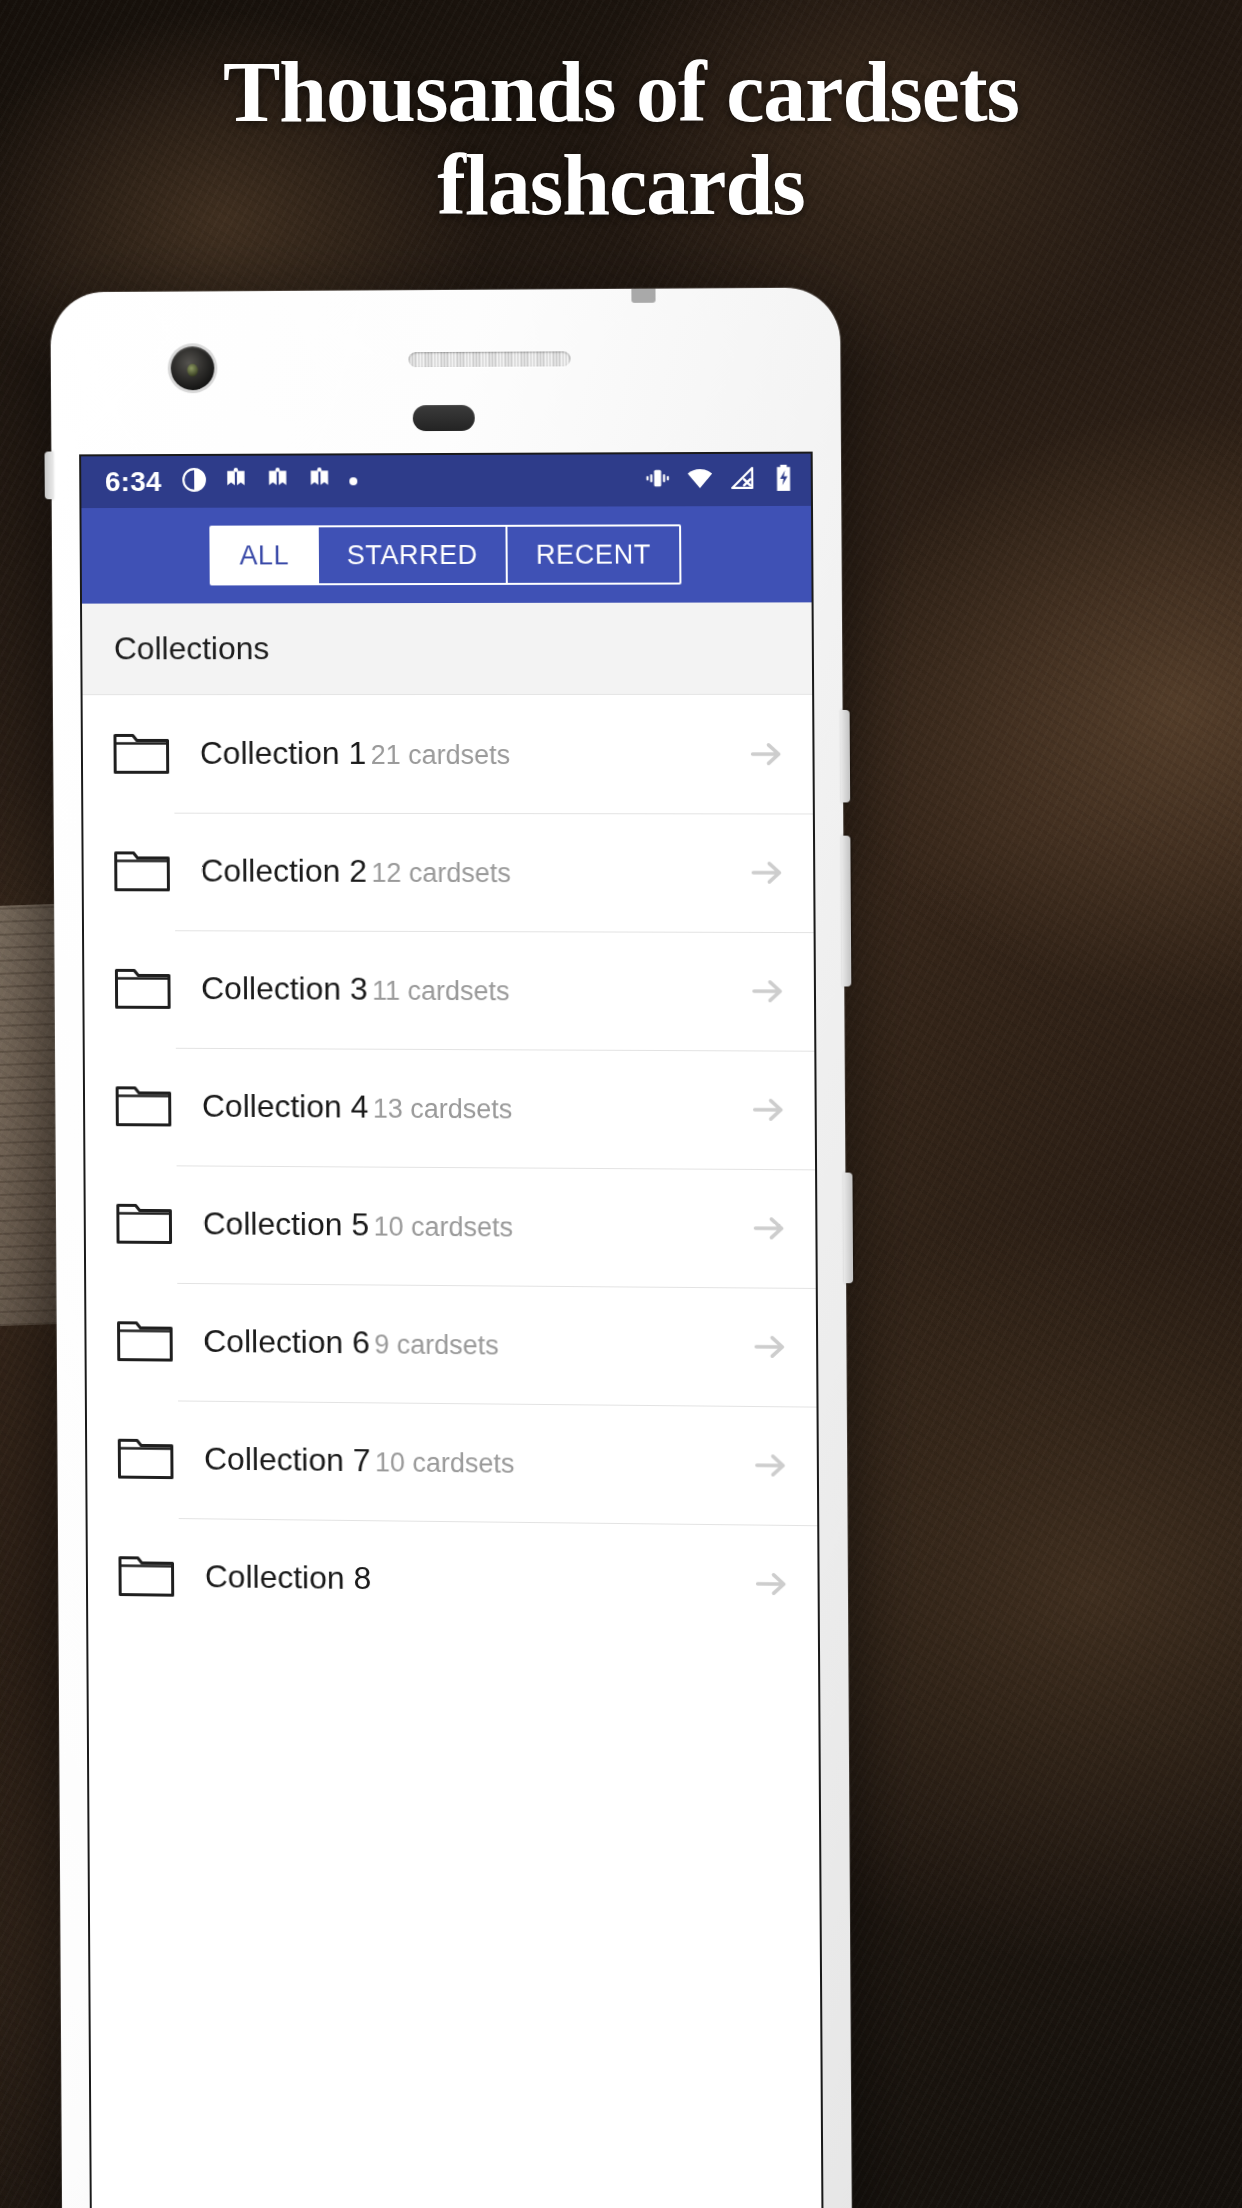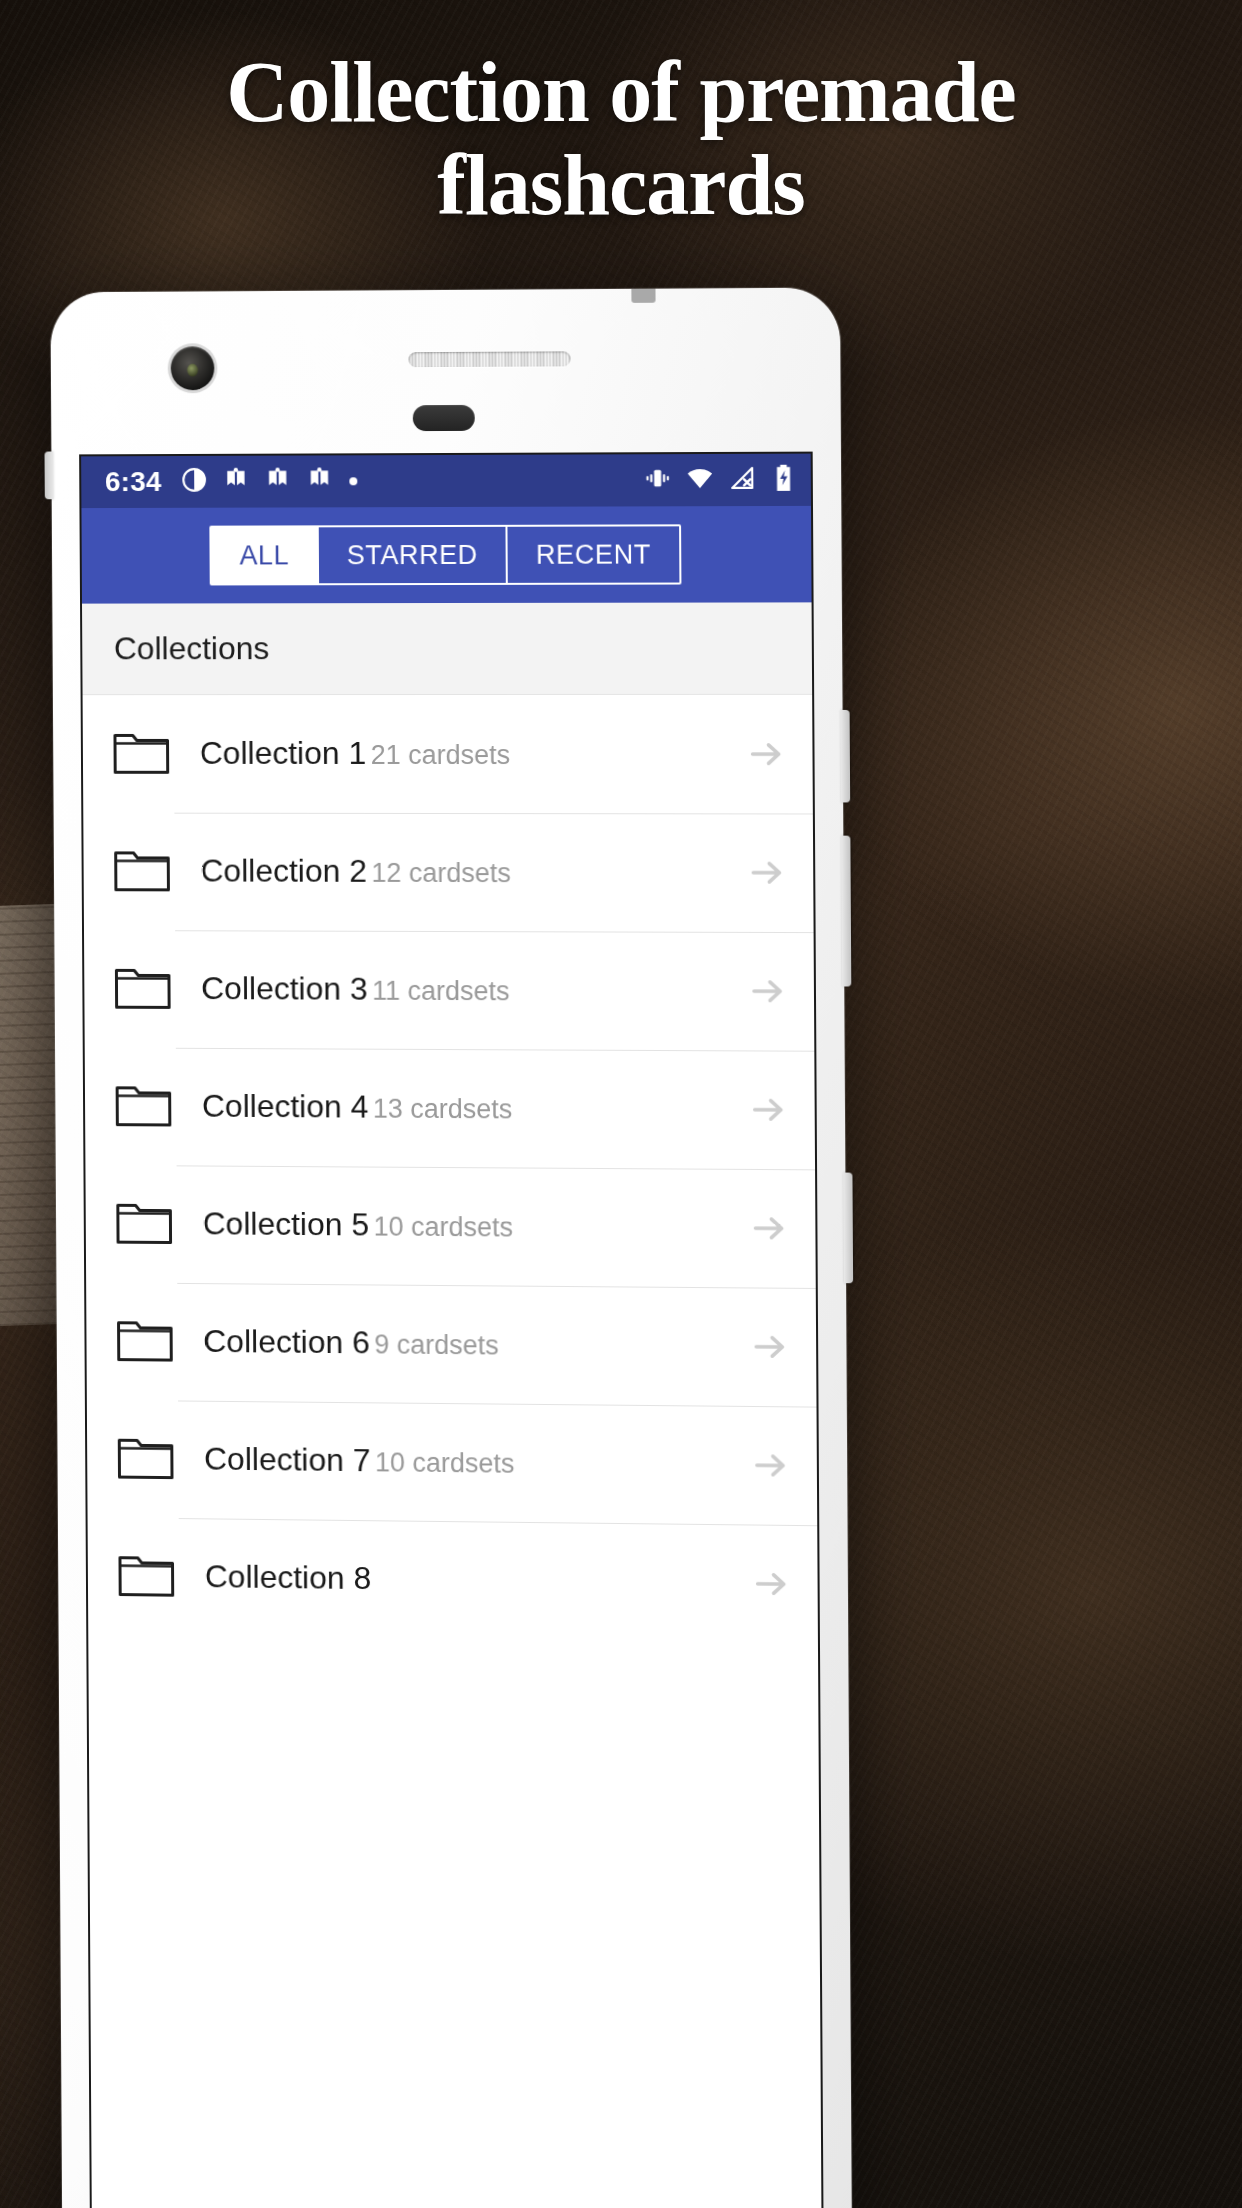--- a/index.html
+++ b/index.html
@@ -191,21 +191,21 @@
 </style>
 </head>
 <body>
 
 <div id="backdrop">
   <div id="page-scrap">
     <div id="page-scrap-lines"></div>
   </div>
 </div>
 
-<div id="headline">Collection of premade flashcards</div>
+<div id="headline">Thousands of cardsets flashcards</div>
 
 <div id="phone">
   <div class="phone-body">
     <div class="phone-inner">
       <div class="top-notch"></div>
       <div class="cam">
         <div class="cam-dot"></div>
       </div>
       <div class="speaker"></div>
       <div class="sensor-pill"></div>

